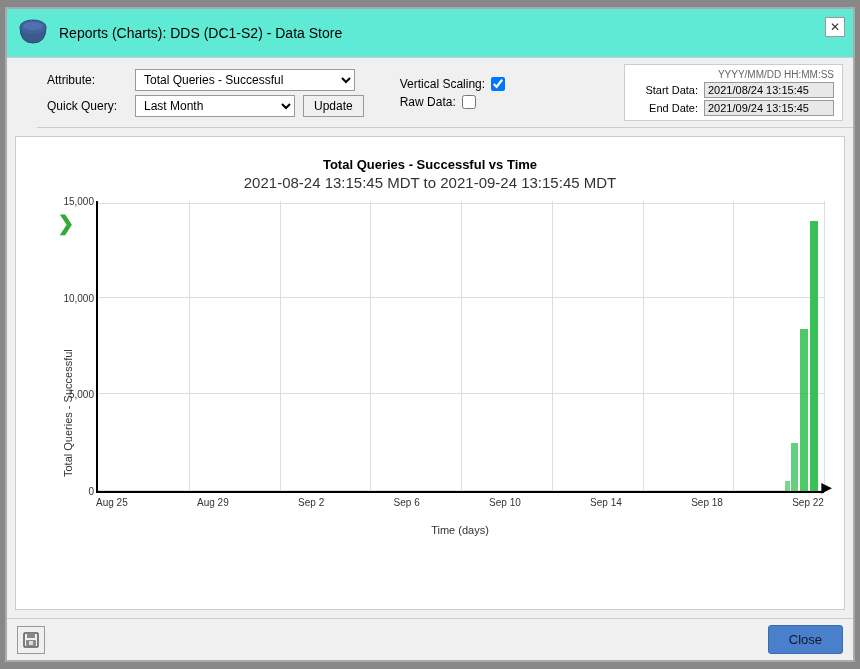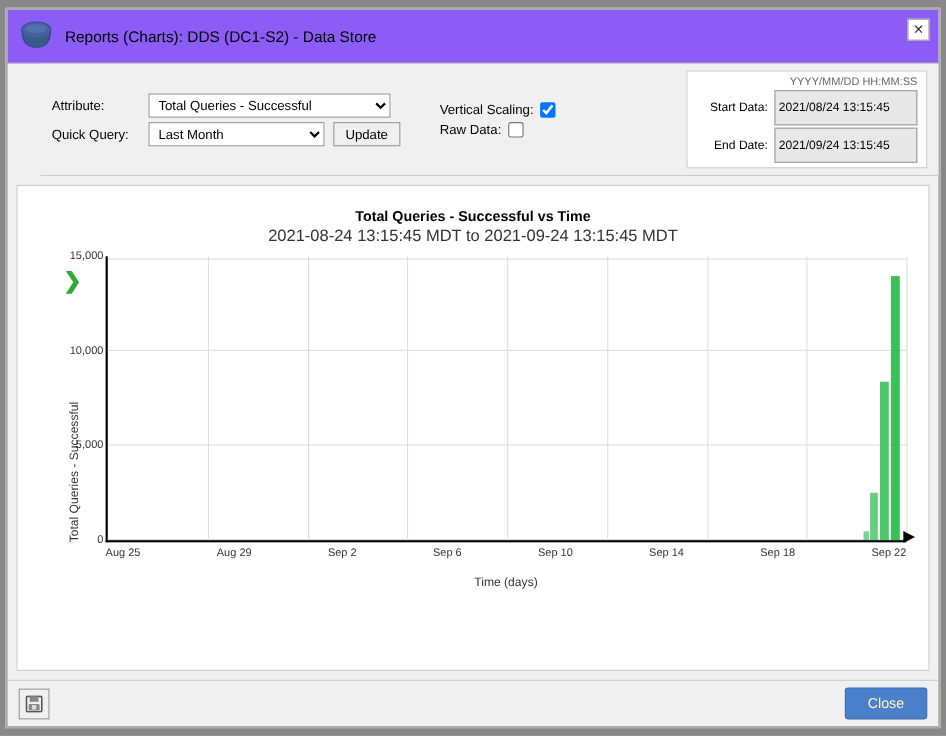--- a/index.html
+++ b/index.html
@@ -16,21 +16,21 @@
     .dialog {
       background: #f0f0f0;
       border: 2px solid #aaa;
       width: 850px;
       height: 655px;
       display: flex;
       flex-direction: column;
       position: relative;
     }
     .title-bar {
-      background: #8b5cf6;
+      background: #5eead4;
       border-bottom: 1px solid #ccc;
       padding: 8px 10px;
       display: flex;
       align-items: center;
       gap: 10px;
     }
     .title-bar-icon {
       width: 32px;
       height: 32px;
     }
@@ -132,21 +132,21 @@
       align-items: center;
       gap: 6px;
     }
     .date-row label {
       min-width: 65px;
       text-align: right;
       font-size: 11px;
     }
     .date-row input {
       font-size: 11px;
-      height: 32px;
+      height: 16px;
       border: 1px solid #999;
       background: #e8e8e8;
       padding: 0 3px;
       width: 130px;
     }
     .chart-area {
       flex: 1;
       background: #fff;
       margin: 8px;
       border: 1px solid #ccc;
@@ -238,21 +238,21 @@
       height: 28px;
       background: #f0f0f0;
       border: 1px solid #999;
       cursor: pointer;
       display: flex;
       align-items: center;
       justify-content: center;
     }
     .close-bottom-btn {
       background: #4a7fcb;
-      color: #fef9c3;
+      color: #0f172a;
       border: 1px solid #3a6cb0;
       padding: 6px 20px;
       font-size: 13px;
       cursor: pointer;
       border-radius: 3px;
     }
   </style>
 </head>
 <body>
 

